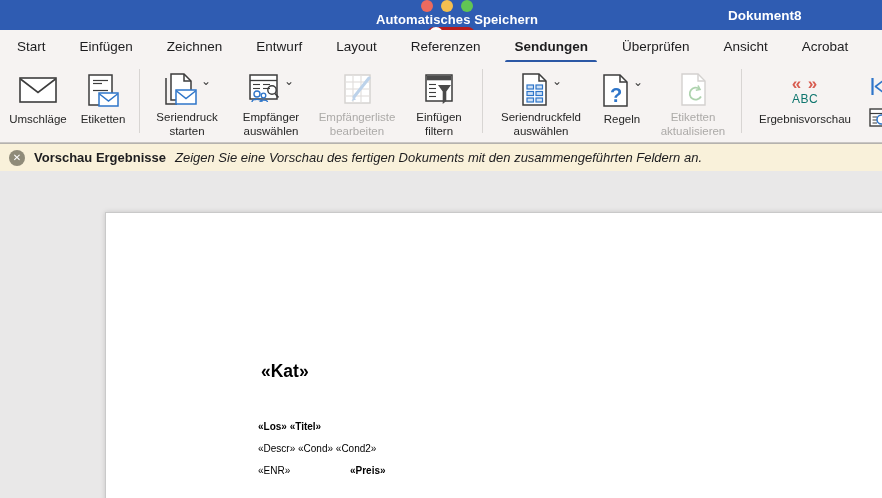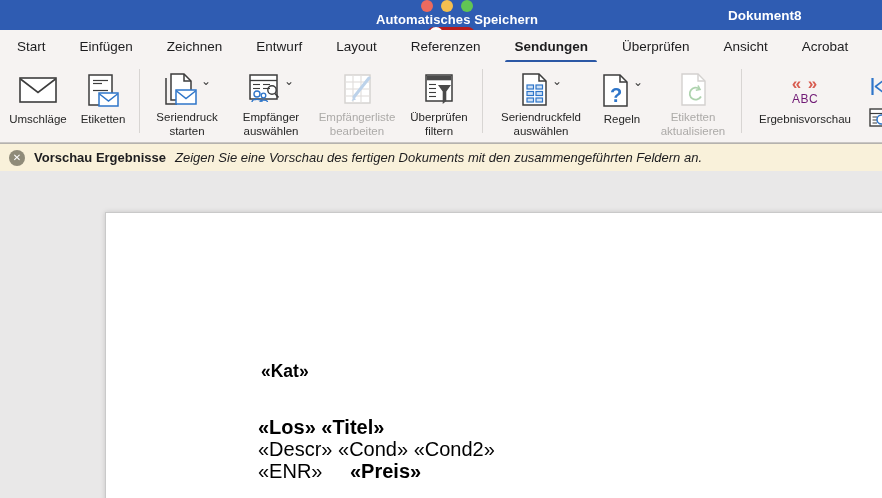--- a/index.html
+++ b/index.html
@@ -55,21 +55,21 @@
   .rbtn{
     display:flex;flex-direction:column;align-items:center;padding-top:5px;height:76px;
     box-sizing:border-box;
   }
   .icon-area{height:46px;display:flex;align-items:center;justify-content:center;position:relative;}
   .chev{font-size:12px;color:#3d3d3d;line-height:1;margin-left:3px;transform:translateY(-8px);}
   .rlabel{font-size:11.5px;line-height:13.5px;text-align:center;color:#262626;white-space:pre-line;}
   .rbtn.disabled .rlabel{color:#acaaa8;}
   .pv-icon{display:flex;flex-direction:column;align-items:center;line-height:1;}
   .pv-chevrons{color:#d85c50;font-size:17px;font-weight:700;letter-spacing:1px;}
-  .pv-abc{color:#701a75;font-size:12px;margin-top:1px;letter-spacing:.5px;}
+  .pv-abc{color:#0f766e;font-size:12px;margin-top:1px;letter-spacing:.5px;}
   .nav-col{display:flex;flex-direction:column;margin-left:6px;padding-top:10px;}
   .nav-row1{display:flex;align-items:center;gap:14px;height:28px;}
   .nav-row2{display:flex;align-items:center;gap:5px;margin-top:8px;}
   
   .infobar{
     position:absolute;left:0;top:143px;width:882px;height:28px;background:#f9f1da;
     border-top:1px solid #b5b2ae;display:flex;align-items:center;box-sizing:border-box;
   }
   .info-icon{
     width:16px;height:16px;border-radius:50%;background:#8f8b79;color:#fff;
@@ -79,21 +79,21 @@
   .info-title{font-size:13px;font-weight:700;color:#1d1d1f;margin-left:9px;white-space:nowrap;}
   .info-msg{font-size:13px;color:#1d1d1f;margin-left:9px;white-space:nowrap;font-style:italic;}
   
   .canvas{position:absolute;left:0;top:171px;width:882px;height:327px;background:#e9e8e8;}
   .page{
     position:absolute;left:105px;top:41px;width:900px;height:420px;background:#fff;
     border:1px solid #c9c9c9;box-shadow:0 0 5px rgba(0,0,0,.15);
   }
   .doc-text{position:absolute;left:152px;top:148px;color:#000;}
   .kat{font-size:17.5px;font-weight:700;margin-left:3px;}
-  .dline{font-size:20px;line-height:22px;}
+  .dline{font-size:10px;line-height:22px;}
   .dline.first{margin-top:34px;}
   .bold{font-weight:700;}
   .enr-span{display:inline-block;width:92px;}
   svg{display:block;}
 </style>
 </head>
 <body>
 
 <div class="titlebar">
   <div class="traffic">
@@ -271,21 +271,21 @@
             <g stroke="#3d3d3d" stroke-width="1.1">
               <line x1="5" y1="10.5" x2="12" y2="10.5"></line>
                 <line x1="5" y1="14.5" x2="12" y2="14.5"></line>
               <line x1="5" y1="18.5" x2="12" y2="18.5"></line>
                 <line x1="5" y1="22.5" x2="12" y2="22.5"></line>
             </g>
             <path d="M14 11 H27 L22.3 17.5 V27 L18.7 30 V17.5 Z" fill="#4a4a4a"></path>
           </svg>
         </span>
       </div>
-      <div class="rlabel">Überprüfen filtern</div>
+      <div class="rlabel">Einfügen filtern</div>
     </div>
   </div>
 
   <div class="rdiv"></div>
 
   <div class="rgroup">
     <div class="rbtn" style="width:106px">
       <div class="icon-area">
         <span>
           <svg width="29" height="33" viewBox="0 0 29 33" fill="none">

